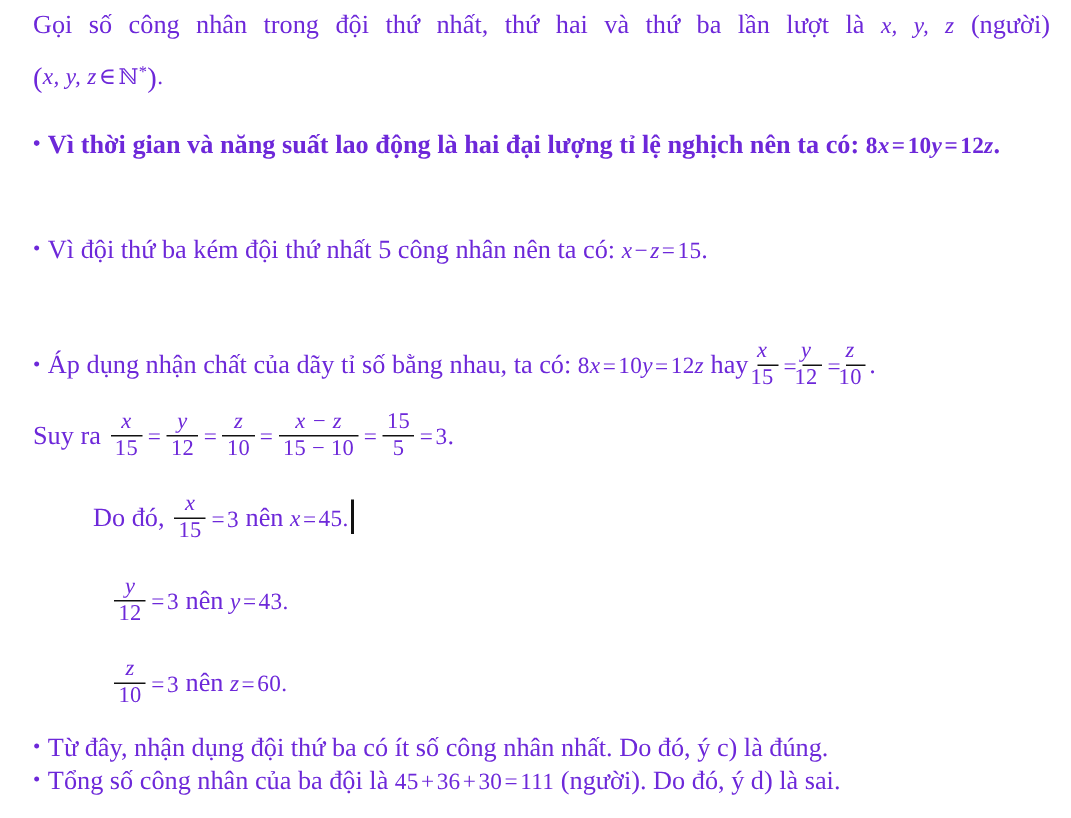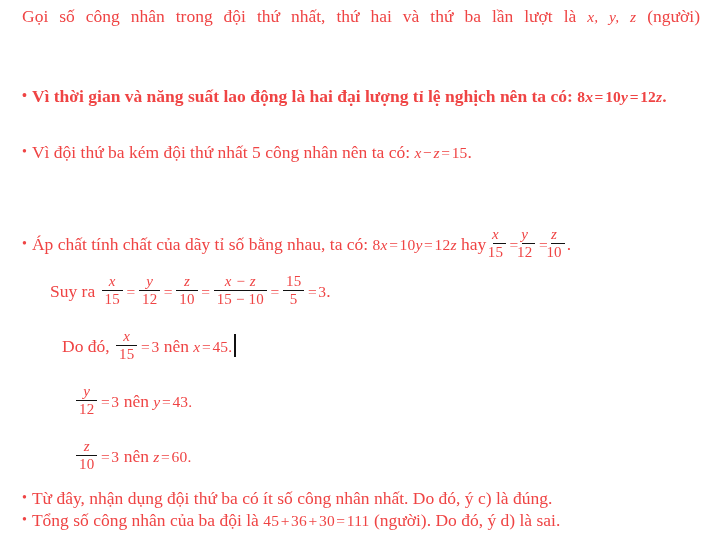--- a/index.html
+++ b/index.html
@@ -21,21 +21,21 @@
     position: relative;
     width: 714px;
     height: 545px;
     box-sizing: border-box;
     padding: 8px 14px 0 22px;
   }
 
   .line {
     font-size: 17.5px;
     line-height: 1.0;
-    color: #ef4444;
+    color: #6d28d9;
     white-space: nowrap;
   }
 
   
   .just {
     white-space: normal;
     text-align: justify;
     text-align-last: justify;
     width: 678px;
   }
@@ -127,41 +127,44 @@
 <body>
 
 <div id="page">
 
   <div class="row line just" style="top:8px;">
     <span>Gọi số công nhân trong đội thứ nhất, thứ hai và thứ ba lần lượt là</span>
     <span class="math"><span>x, y, z</span></span>
     <span>(người)</span>
   </div>
 
+  <div class="row line" style="top:42px;">
+    <span class="math"><span class="paren">(</span><span class="var">x, y, z</span><span class="op">∈</span><span class="bbN">ℕ</span><span class="star">*</span><span class="paren">)</span><span class="n">.</span></span>
+  </div>
 
   <div class="row line bullet-line" style="top:88px;font-weight:bold;">
     <span class="bullet">•</span><span>Vì thời gian và năng suất lao động là hai đại lượng tỉ lệ nghịch nên ta có:</span>
     <span class="math"><span class="n"><span class="n">8</span><span class="var">x</span><span class="op">=</span><span class="n">10</span><span class="var">y</span><span class="op">=</span><span class="n">12</span><span class="var">z</span></span></span><span>.</span>
   </div>
 
 
-  <div class="row line bullet-line" style="top:144px;">
+  <div class="row line bullet-line" style="top:158px;">
     <span class="bullet">•</span><span>Vì đội thứ ba kém đội thứ nhất 5 công nhân nên ta có:</span>
     <span class="math"><span class="var">x</span><span class="op">−</span><span class="var">z</span><span class="op">=</span><span class="n">15</span></span><span>.</span>
   </div>
 
 
   <div class="row line bullet-line" style="top:228px;">
-    <span class="bullet">•</span><span>Áp chất tính chất của dãy tỉ số bằng nhau, ta có:</span>
+    <span class="bullet">•</span><span>Áp dụng nhận chất của dãy tỉ số bằng nhau, ta có:</span>
     <span class="math"><span class="n">8</span><span class="var">x</span><span class="op">=</span><span class="n">10</span><span class="var">y</span><span class="op">=</span><span class="n">12</span><span class="var">z</span></span>
     <span>hay</span>
     <span class="math"><span class="frac"><span class="num it">x</span><span class="den">15</span></span><span class="op">=</span><span class="frac"><span class="num it">y</span><span class="den">12</span></span><span class="op">=</span><span class="frac"><span class="num it">z</span><span class="den">10</span></span></span><span>.</span>
   </div>
 
-  <div class="row line" style="top:275px;margin-left:28px;">
+  <div class="row line" style="top:275px;">
     <span>Suy ra</span>
     <span class="math"><span class="frac"><span class="num it">x</span><span class="den">15</span></span><span class="op">=</span><span class="frac"><span class="num it">y</span><span class="den">12</span></span><span class="op">=</span><span class="frac"><span class="num it">z</span><span class="den">10</span></span><span class="op">=</span><span class="frac"><span class="num it">x − z</span><span class="den">15 − 10</span></span><span class="op">=</span><span class="frac"><span class="num">15</span><span class="den">5</span></span><span class="op">=</span><span class="n">3</span></span><span>.</span>
   </div>
 
   <div class="row line" style="top:330px;margin-left:40px;">
     <span>Do đó,</span>
     <span class="math"><span class="frac"><span class="num it">x</span><span class="den">15</span></span><span class="op">=</span><span class="n">3</span></span>
     <span>nên</span>
     <span class="math"><span class="var">x</span><span class="op">=</span><span class="n">45.</span></span><span class="caret"></span>
   </div>

